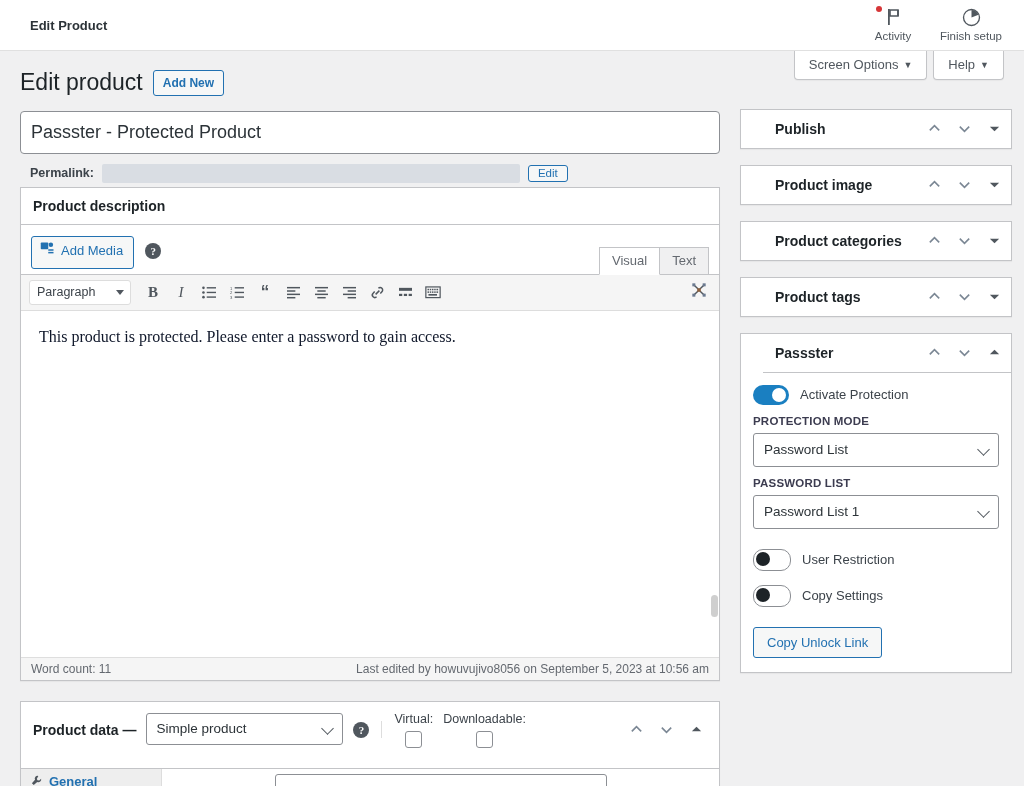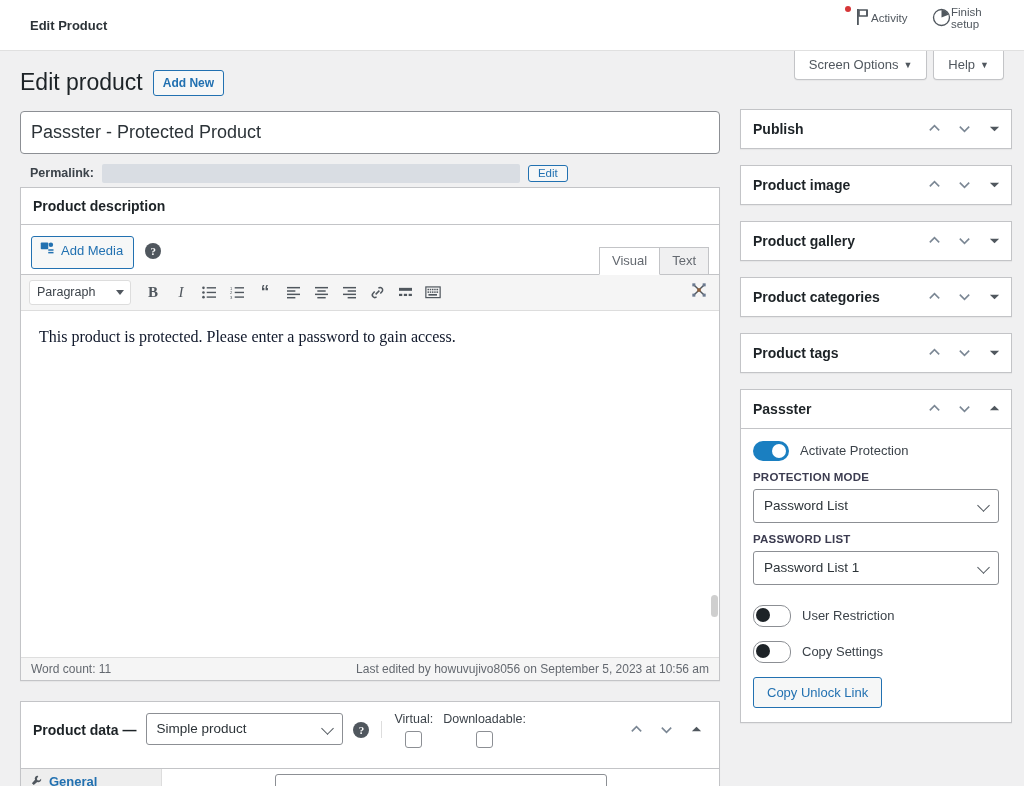--- a/index.html
+++ b/index.html
@@ -19,21 +19,21 @@
     position: relative;
   }
   .adminbar-title {
     margin-left: 30px; font-size: 13px; font-weight: 700; color: #2c3338;
   }
   .adminbar-right {
     position: absolute; right: 14px; top: 0; height: 50px;
     display: flex; align-items: flex-start;
   }
   .ab-item {
-    width: 78px; display: flex; flex-direction: row;
+    width: 78px; display: flex; flex-direction: column;
     align-items: center; padding-top: 5px; cursor: pointer;
   }
   .ab-icon { height: 24px; display: flex; align-items: center; justify-content: center; position: relative; }
   .ab-label { font-size: 11.5px; color: #50575e; margin-top: 1px; }
   .reddot {
     position: absolute; top: 1px; right: 20px;
     width: 6px; height: 6px; border-radius: 50%; background: #d63638;
   }
   
   .screen-meta {
@@ -179,21 +179,21 @@
     position: absolute; right: 1px; top: 284px; width: 7px; height: 22px;
     background: #cfcfcf; border-radius: 4px;
   }
   .editor-foot {
     border-top: 1px solid #dedede; background: #f5f5f5;
     display: flex; justify-content: space-between; align-items: center;
     padding: 4px 10px; font-size: 12px; color: #646970;
   }
   
   .side-box { margin-bottom: 16px; }
-  .side-box .postbox-header { min-height: 38px; }
+  .side-box .postbox-header { min-height: 38px; margin-left: 22px; }
   .passster-body { padding: 12px 12px 14px 12px; }
   .toggle-row { display: flex; align-items: center; gap: 11px; margin-bottom: 8px; }
   .toggle {
     width: 36px; height: 20px; border-radius: 10px; position: relative;
     cursor: pointer; flex: none;
   }
   .toggle.on { background: #1a7fc1; }
   .toggle.off { background: #fff; border: 1px solid #8c8f94; }
   .toggle .knob {
     position: absolute; width: 14px; height: 14px; border-radius: 50%;
@@ -217,21 +217,21 @@
   .chev-down {
     position: absolute; right: 11px; top: 12px; pointer-events: none;
     width: 8px; height: 8px; border-right: 1.6px solid #50575e;
     border-bottom: 1.6px solid #50575e; transform: rotate(45deg);
   }
   .toggles-block { margin-top: 20px; }
   .toggles-block .toggle-row { margin-bottom: 14px; }
   .copy-link-btn {
     background: #f6f7f7; border: 1px solid #2271b1; color: #2271b1;
     border-radius: 3px; padding: 7px 13px; font-size: 13px;
-    cursor: pointer; 
+    cursor: pointer; margin-top: 6px;
   }
   
   .product-data { margin-bottom: 0; }
   .pd-header {
     display: flex; align-items: center; padding: 10px 8px 20px 12px;
     border-bottom: 1px solid #c3c4c7; gap: 10px;
   }
   .pd-title { font-size: 14px; font-weight: 600; color: #1d2327; white-space: nowrap; }
   .pd-select {
     appearance: none; -webkit-appearance: none;
@@ -555,42 +555,20 @@
             </span>
             <span class="hdr-btn">
               <svg width="13" height="13" viewBox="0 0 14 14">
                   <path d="M2 5 L12 5 L7 10 Z" fill="#50575e"></path>
                 </svg>
             </span>
           </span>
         </div>
       </div>
 
-      <div class="postbox side-box">
-        <div class="postbox-header" style="border-bottom:none">
-          <span class="postbox-title">Product gallery</span>
-          <span class="hdr-actions">
-            <span class="hdr-btn">
-              <svg width="15" height="15" viewBox="0 0 16 16">
-                  <path d="M3 10 L8 5 L13 10" fill="none" stroke="#7b8794" stroke-width="1.7"></path>
-                </svg>
-            </span>
-            <span class="hdr-btn">
-              <svg width="15" height="15" viewBox="0 0 16 16">
-                  <path d="M3 6 L8 11 L13 6" fill="none" stroke="#7b8794" stroke-width="1.7"></path>
-                </svg>
-            </span>
-            <span class="hdr-btn">
-              <svg width="13" height="13" viewBox="0 0 14 14">
-                  <path d="M2 5 L12 5 L7 10 Z" fill="#50575e"></path>
-                </svg>
-            </span>
-          </span>
-        </div>
-      </div>
 
       <div class="postbox side-box">
         <div class="postbox-header" style="border-bottom:none">
           <span class="postbox-title">Product categories</span>
           <span class="hdr-actions">
             <span class="hdr-btn">
               <svg width="15" height="15" viewBox="0 0 16 16">
                   <path d="M3 10 L8 5 L13 10" fill="none" stroke="#7b8794" stroke-width="1.7"></path>
                 </svg>
             </span>

